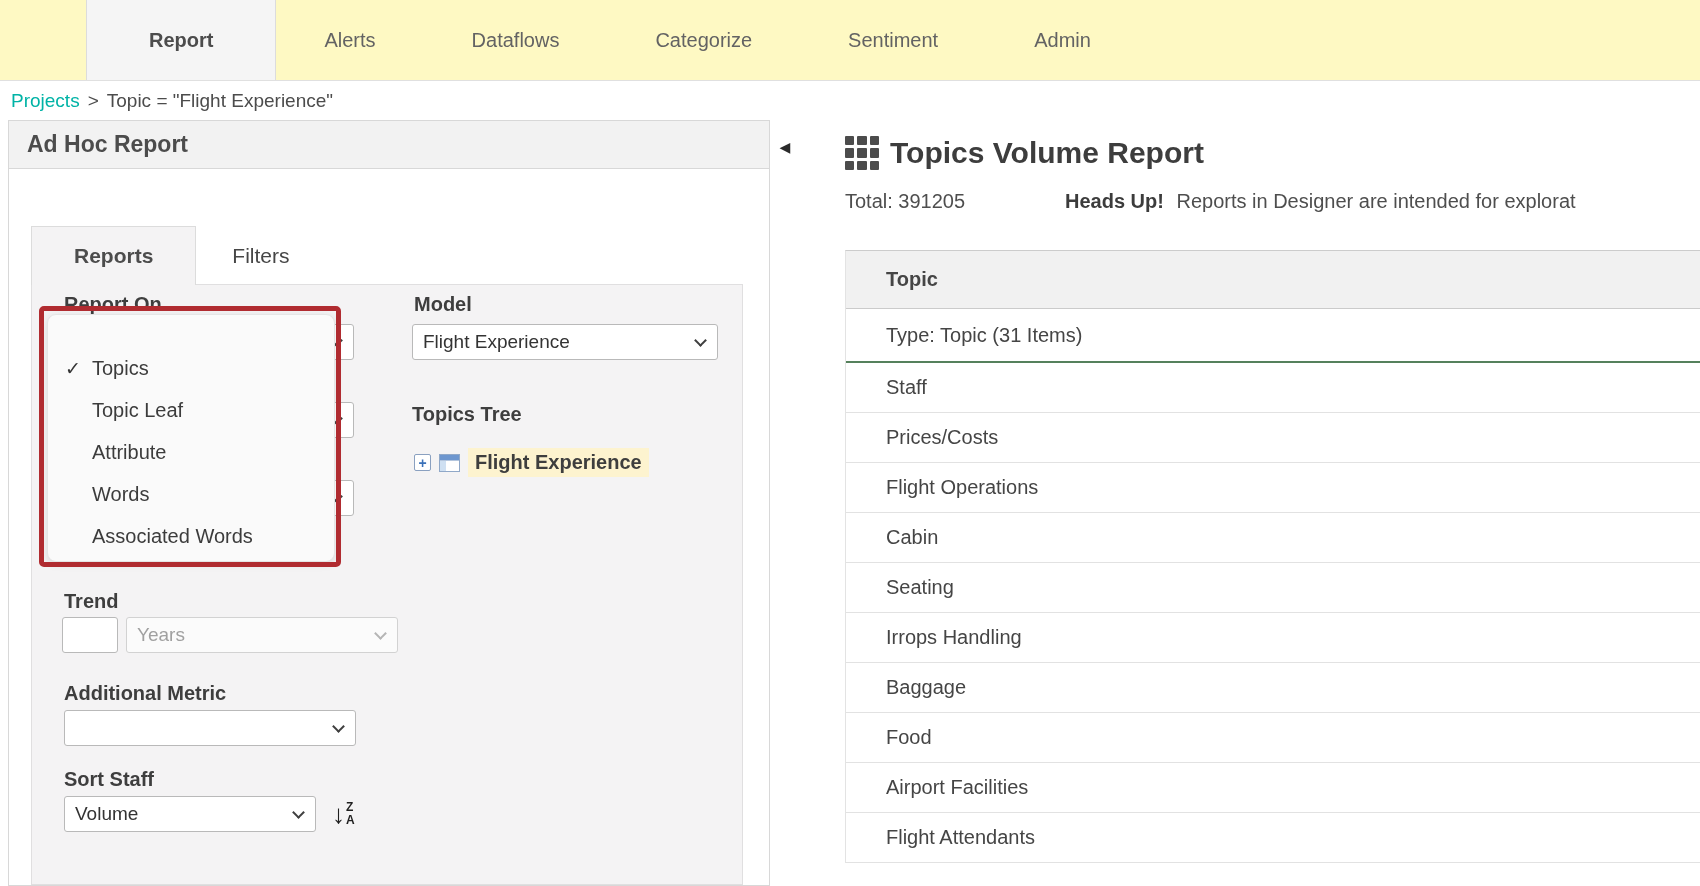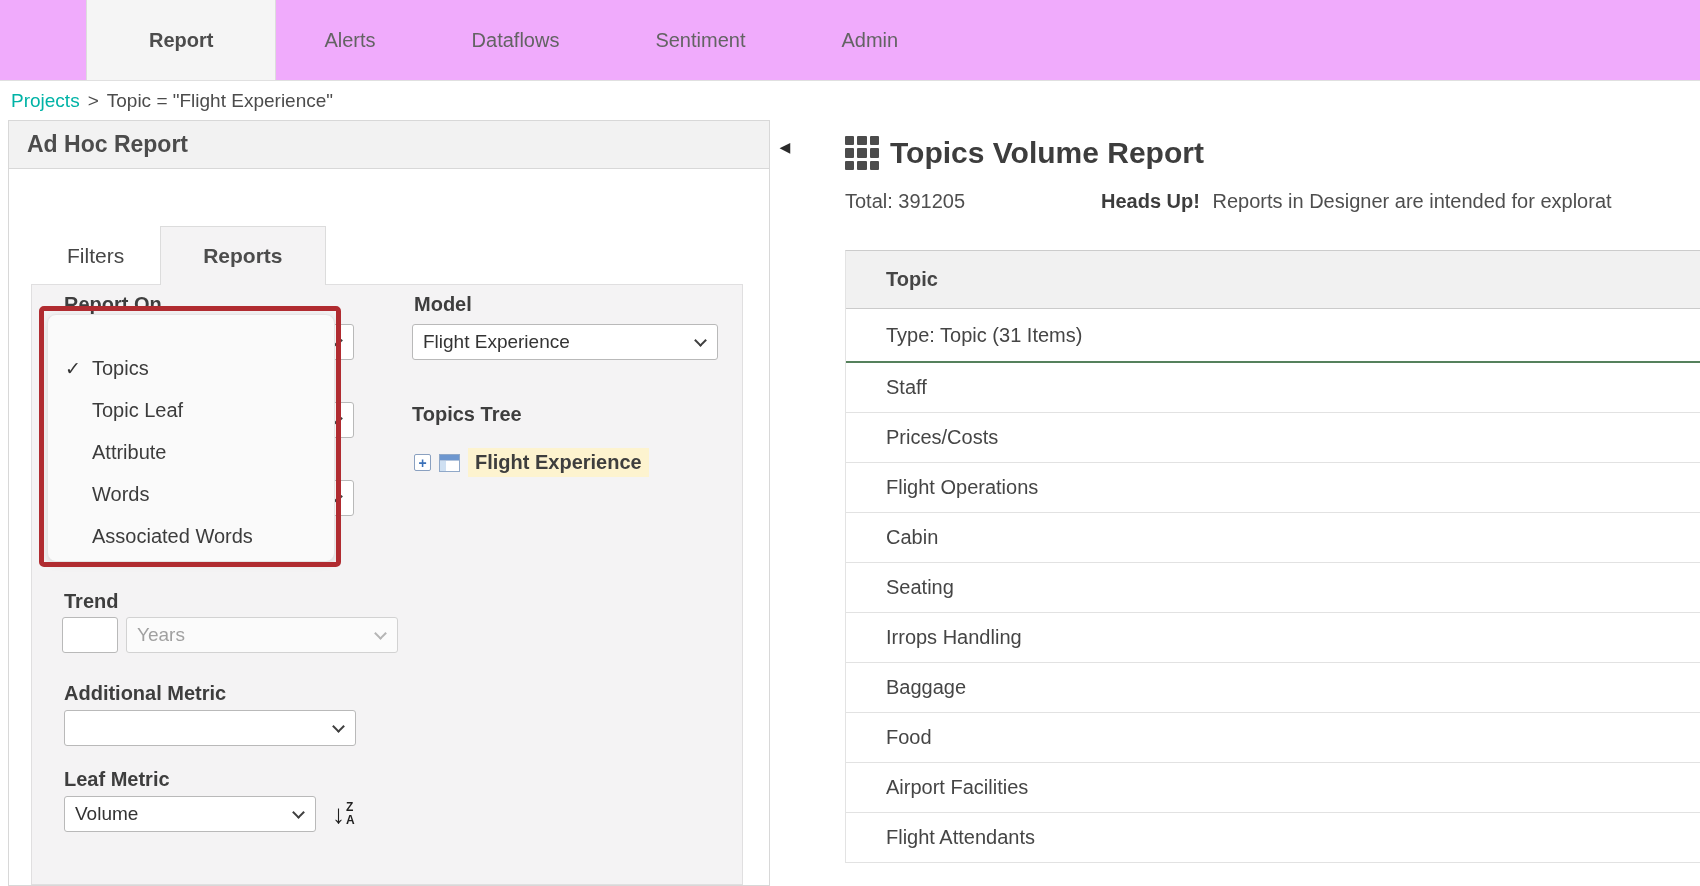--- a/index.html
+++ b/index.html
@@ -5,21 +5,21 @@
   * { margin:0; padding:0; box-sizing:border-box; }
   html,body { width:1700px; height:886px; }
   body {
     font-family:"Liberation Sans", sans-serif;
     background:#ffffff; color:#444;
     overflow:hidden; position:relative;
   }
 
   
   .topnav {
-    height:81px; background:#f0abfc; display:flex; align-items:stretch;
+    height:81px; background:#fef9c3; display:flex; align-items:stretch;
     padding-left:86px; border-bottom:1px solid #e0e0e0;
   }
   .nav-tab {
     display:flex; align-items:center; padding:0 48px;
     font-size:20px; color:#636363; text-decoration:none; cursor:pointer;
   }
   .nav-tab.active {
     background:#f5f5f5; color:#4c4c4c; font-weight:bold; padding:0 62px;
     border-left:1px solid #dcdcdc; border-right:1px solid #dcdcdc;
   }
@@ -133,21 +133,21 @@
 
   
   .report { position:absolute; left:845px; top:0; width:858px; bottom:0; }
   .report-head { position:absolute; left:0; top:16px; display:flex; align-items:center; gap:11px; }
   .grid-icon { width:34px; height:34px; display:grid; grid-template-columns:repeat(3,1fr); grid-template-rows:repeat(3,1fr); gap:3px; }
   .grid-icon span { background:#4c4c4c; border-radius:1px; }
   .report-title { font-size:30px; font-weight:bold; color:#3d3d3d; }
   .report-sub { position:absolute; left:0; top:70px; width:855px; height:28px; font-size:20px; color:#4e4e4e; overflow:hidden; white-space:nowrap; }
   .total { position:absolute; left:0; top:0;text-align:center; }
   .headsup { position:absolute; left:220px; top:0; white-space:nowrap; }
-  .headsup b { color:#3c3c3c; margin-right:7px;margin-left:36px; }
+  .headsup b { color:#3c3c3c; margin-right:7px; }
 
   .table { position:absolute; left:0; top:130px; width:858px; border-top:1px solid #cccccc; border-left:1px solid #e3e3e3; }
   .t-header {
     height:58px; background:#f1f1f1; border-bottom:1px solid #cbcbcb;
     display:flex; align-items:center; padding-left:40px;
     font-size:20px; font-weight:bold; color:#454545;
   }
   .t-group {
     height:54px; display:flex; align-items:center; padding-left:40px;
     font-size:20px; color:#454545; border-bottom:2px solid #55815c;
@@ -159,40 +159,41 @@
 </style>
 </head>
 <body>
 
 <div class="page">
 
   <header class="topnav">
     <a class="nav-tab active">Report</a>
     <a class="nav-tab">Alerts</a>
     <a class="nav-tab">Dataflows</a>
+    <a class="nav-tab">Categorize</a>
     <a class="nav-tab">Sentiment</a>
     <a class="nav-tab">Admin</a>
   </header>
 
   <nav class="breadcrumb">
     <a class="crumb-link">Projects</a>
     <span class="crumb-sep">&gt;</span>
     <span class="crumb-cur">Topic = "Flight Experience"</span>
   </nav>
 
   <main class="main">
 
     <section class="left-panel">
       <div class="panel-header">
         <span>Ad Hoc Report</span>
       </div>
 
       <div class="panel-tabs">
+        <div class="ptab active">Reports</div>
         <div class="ptab">Filters</div>
-        <div class="ptab active">Reports</div>
       </div>
 
       <div class="form-box">
 
         <span class="f-label lbl-report-on">Report On</span>
 
         <div class="sel u-sel-1">
           <span class="sel-value"></span>
           <span class="chev"></span>
         </div>
@@ -227,21 +228,21 @@
           <span class="sel-value">Years</span>
           <span class="chev"></span>
         </div>
 
         <span class="f-label lbl-addl">Additional Metric</span>
         <div class="sel sel-addl">
           <span class="sel-value"></span>
           <span class="chev"></span>
         </div>
 
-        <span class="f-label lbl-sort">Leaf Metric</span>
+        <span class="f-label lbl-sort">Sort Staff</span>
         <div class="sel sel-sort">
           <span class="sel-value">Volume</span>
           <span class="chev"></span>
         </div>
         <div class="sort-icon">
           <span class="sort-arrow">↓</span>
           <span class="sort-letters">
             <span>Z</span>
             <span>A</span>
           </span>

